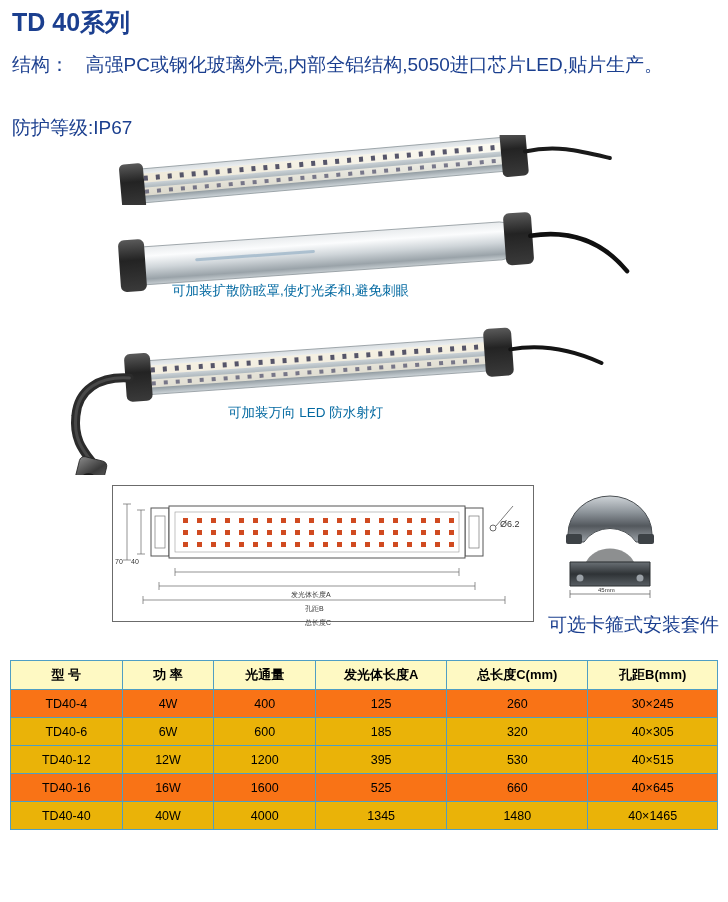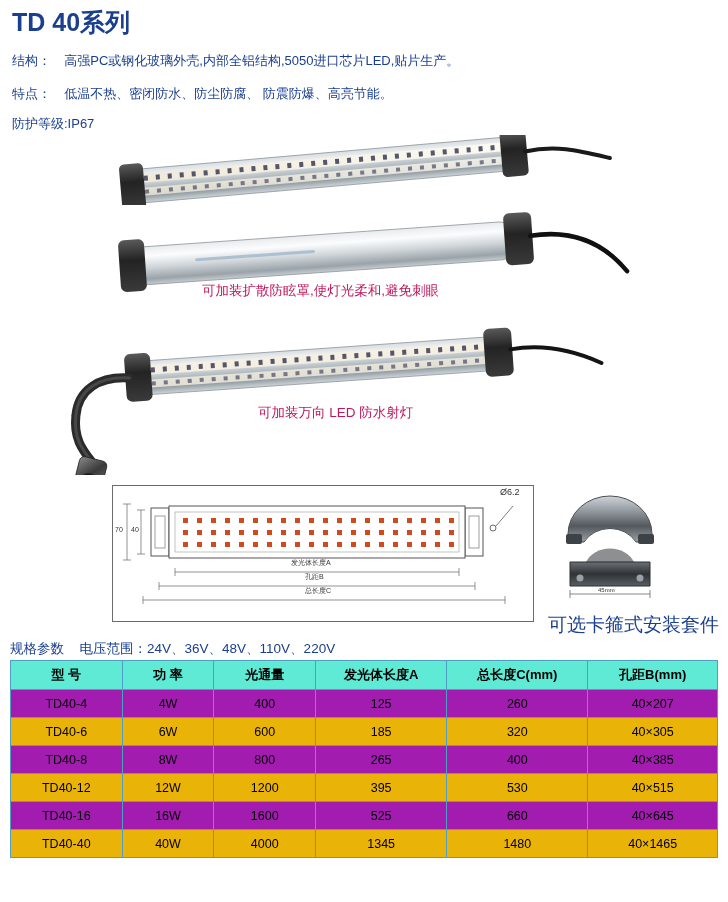--- a/index.html
+++ b/index.html
@@ -14,94 +14,89 @@
   .page{position:relative;width:728px;height:902px;}
 
   
   .title{
     position:absolute;left:12px;top:6px;
     font-size:25px;font-weight:bold;color:#1b3f8f;
     letter-spacing:0px;
   }
   .spec-line{
     position:absolute;left:12px;
-    font-size:13px;color:#1b3f8f;white-space:nowrap;
+    font-size:19px;color:#1b3f8f;white-space:nowrap;
   }
   #line1{top:52px;}
   #line2{top:85px;}
   #line3{top:115px;}
 
   
   .figure{position:absolute;}
 
   .caption{
     position:absolute;
-    font-size:13.5px;color:#be185d;white-space:nowrap;margin-left:30px;
+    font-size:13.5px;color:#0369a1;white-space:nowrap;
   }
 
   
   .drawing{
     position:absolute;left:112px;top:485px;width:420px;height:135px;
     border:1px solid #6b6b6b;
     background:#fff;
   }
-  .dim-text{position:absolute;font-size:7px;color:#333;}
+  .dim-text{position:absolute;font-size:7px;color:#333;margin-top:32px;}
 
   
   .clamp-cap{
     position:absolute;left:548px;top:612px;
     font-size:19px;color:#1b3f8f;white-space:nowrap;
   }
 
   
   .table-head{
     position:absolute;left:10px;top:640px;
     font-size:13.5px;color:#1b3f8f;white-space:nowrap;
   }
   table.spec{
     position:absolute;left:10px;top:660px;
     width:708px;
     border-collapse:collapse;
     font-size:12.5px;
   }
   table.spec th{
-    background:#5eead4;
+    background:#fef9c3;
     border:1px solid #4f9ec4;
     height:26px;
     font-weight:bold;
     color:#000;
     font-size:13px;
   }
   table.spec td{
     border:1px solid #4f9ec4;
     height:25px;
     text-align:center;
     color:#000;
   }
   table.spec tr.alt td{background:#eab308;}
-  table.spec tr.white td{background:#a21caf;}
+  table.spec tr.white td{background:#f97316;}
 </style>
 </head>
 <body>
 
 <div class="page">
 
   <div class="title">TD 40系列</div>
 
   <div class="spec-line" id="line1">
     <span>结构：</span>
     <span style="display:inline-block;width:6px"></span>
     <span>高强PC或钢化玻璃外壳,内部全铝结构,5050进口芯片LED,贴片生产。</span>
   </div>
 
-  <div class="spec-line" id="line2">
-    <span>特点：</span>
-    <span style="display:inline-block;width:6px"></span>
-    <span>低温不热、密闭防水、防尘防腐、 防震防爆、高亮节能。</span>
-  </div>
 
   <div class="spec-line" id="line3">防护等级:IP67</div>
 
   <div class="figure" style="left:110px;top:135px;width:520px;height:70px;">
     <svg width="520" height="70" viewBox="0 0 520 70">
       <defs>
         <linearGradient id="tubeg1" x1="0" y1="0" x2="0" y2="1">
           <stop offset="0%" stop-color="#d8dde0"></stop>
           <stop offset="22%" stop-color="#f2f5f7"></stop>
           <stop offset="50%" stop-color="#b9c2c7"></stop>
@@ -448,61 +443,48 @@
 
       <line x1="20" y1="112" x2="100" y2="112" stroke="#555" stroke-width="0.7"></line>
       <line x1="20" y1="108" x2="20" y2="116" stroke="#555" stroke-width="0.7"></line>
       <line x1="100" y1="108" x2="100" y2="116" stroke="#555" stroke-width="0.7"></line>
       <text x="48" y="110" font-size="6" fill="#333" font-family="Liberation Sans, sans-serif">45mm</text>
     </svg>
   </div>
 
   <div class="clamp-cap">可选卡箍式安装套件</div>
 
-  <div class="table-head">
-    <span>规格参数</span>
-    <span style="display:inline-block;width:8px"></span>
-    <span>电压范围：24V、36V、48V、110V、220V</span>
-  </div>
 
   <table class="spec">
     <thead>
       <tr>
         <th style="width:110px">型 号</th>
         <th style="width:90px">功 率</th>
         <th style="width:100px">光通量</th>
         <th style="width:130px">发光体长度A</th>
         <th style="width:140px">总长度C(mm)</th>
         <th style="width:128px">孔距B(mm)</th>
       </tr>
     </thead>
     <tbody>
       <tr class="white">
         <td>TD40-4</td>
         <td>4W</td>
         <td>400</td>
         <td>125</td>
         <td>260</td>
-        <td>40×207</td>
+        <td>30×245</td>
       </tr>
       <tr class="alt">
         <td>TD40-6</td>
         <td>6W</td>
         <td>600</td>
         <td>185</td>
         <td>320</td>
         <td>40×305</td>
-      </tr>
-      <tr class="white">
-        <td>TD40-8</td>
-        <td>8W</td>
-        <td>800</td>
-        <td>265</td>
-        <td>400</td>
-        <td>40×385</td>
       </tr>
       <tr class="alt">
         <td>TD40-12</td>
         <td>12W</td>
         <td>1200</td>
         <td>395</td>
         <td>530</td>
         <td>40×515</td>
       </tr>
       <tr class="white">

